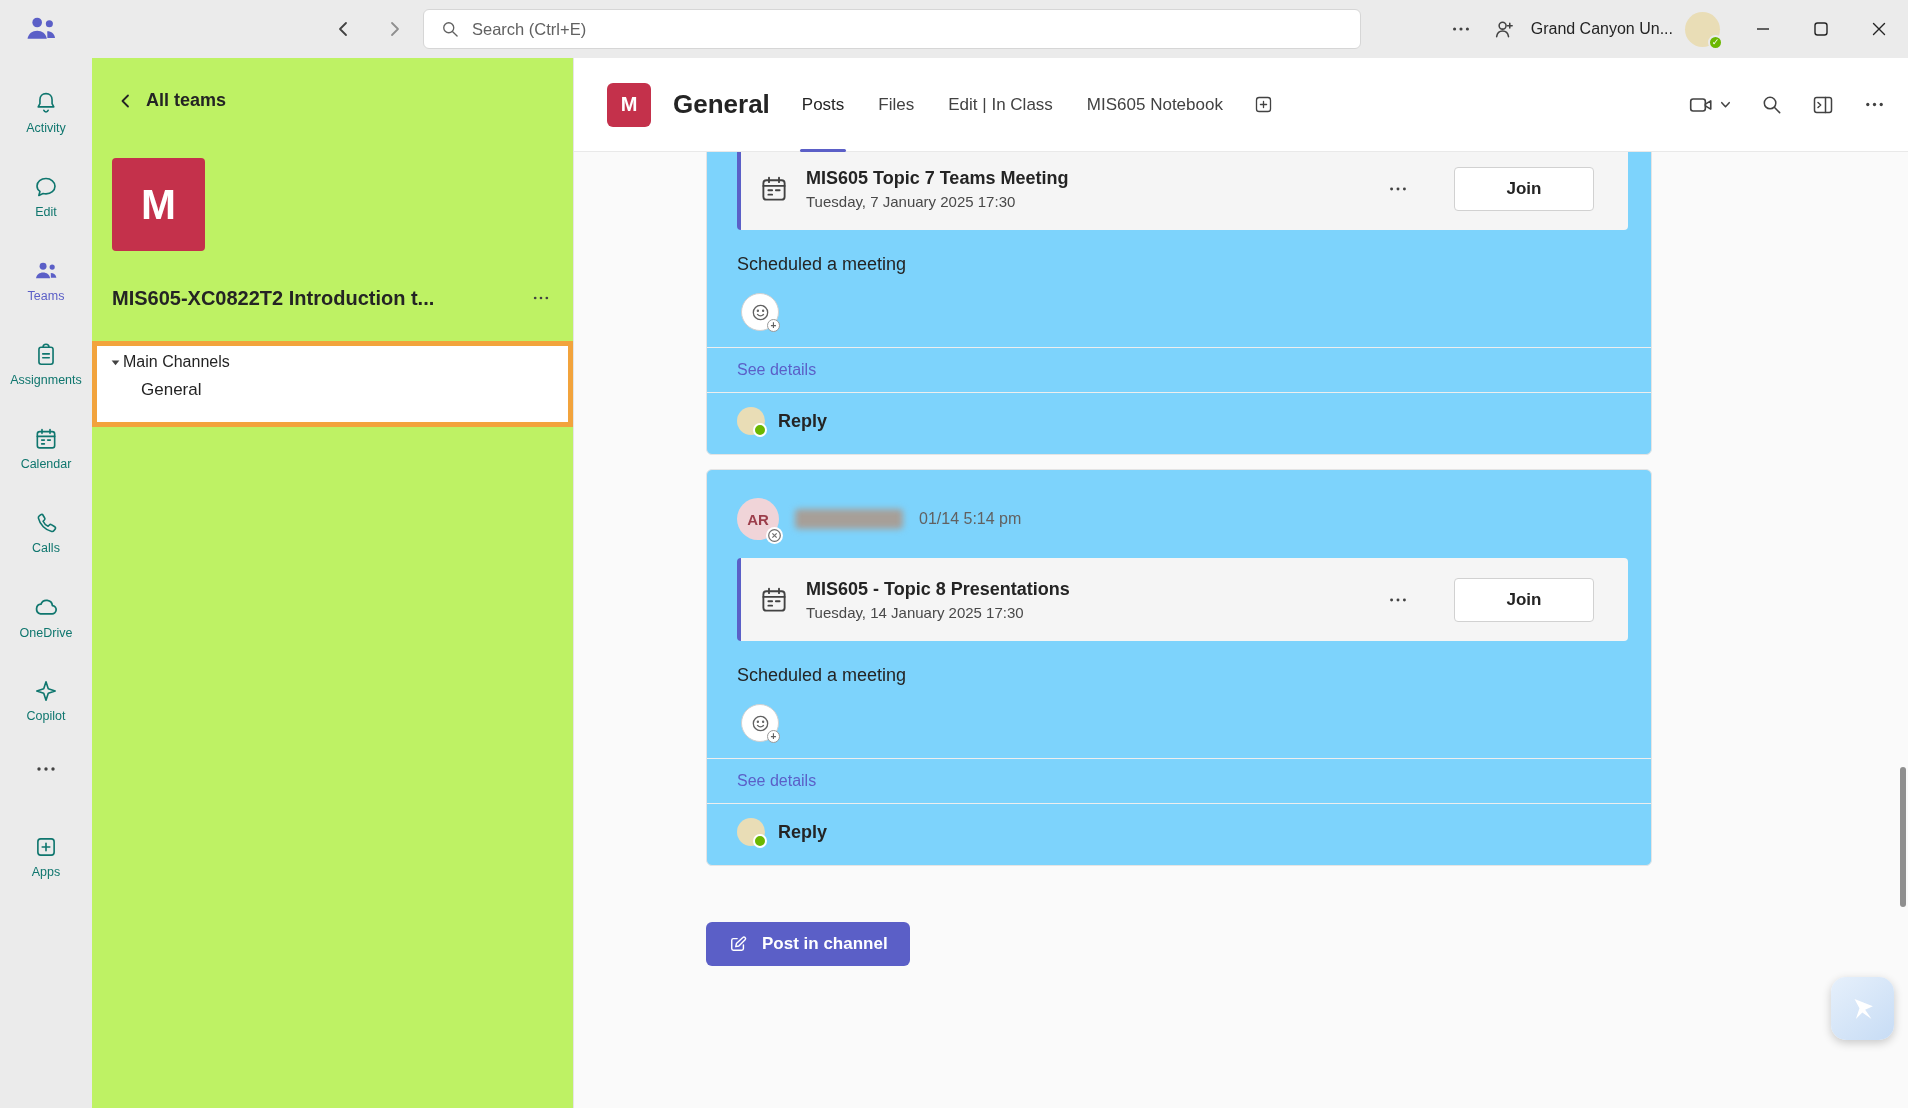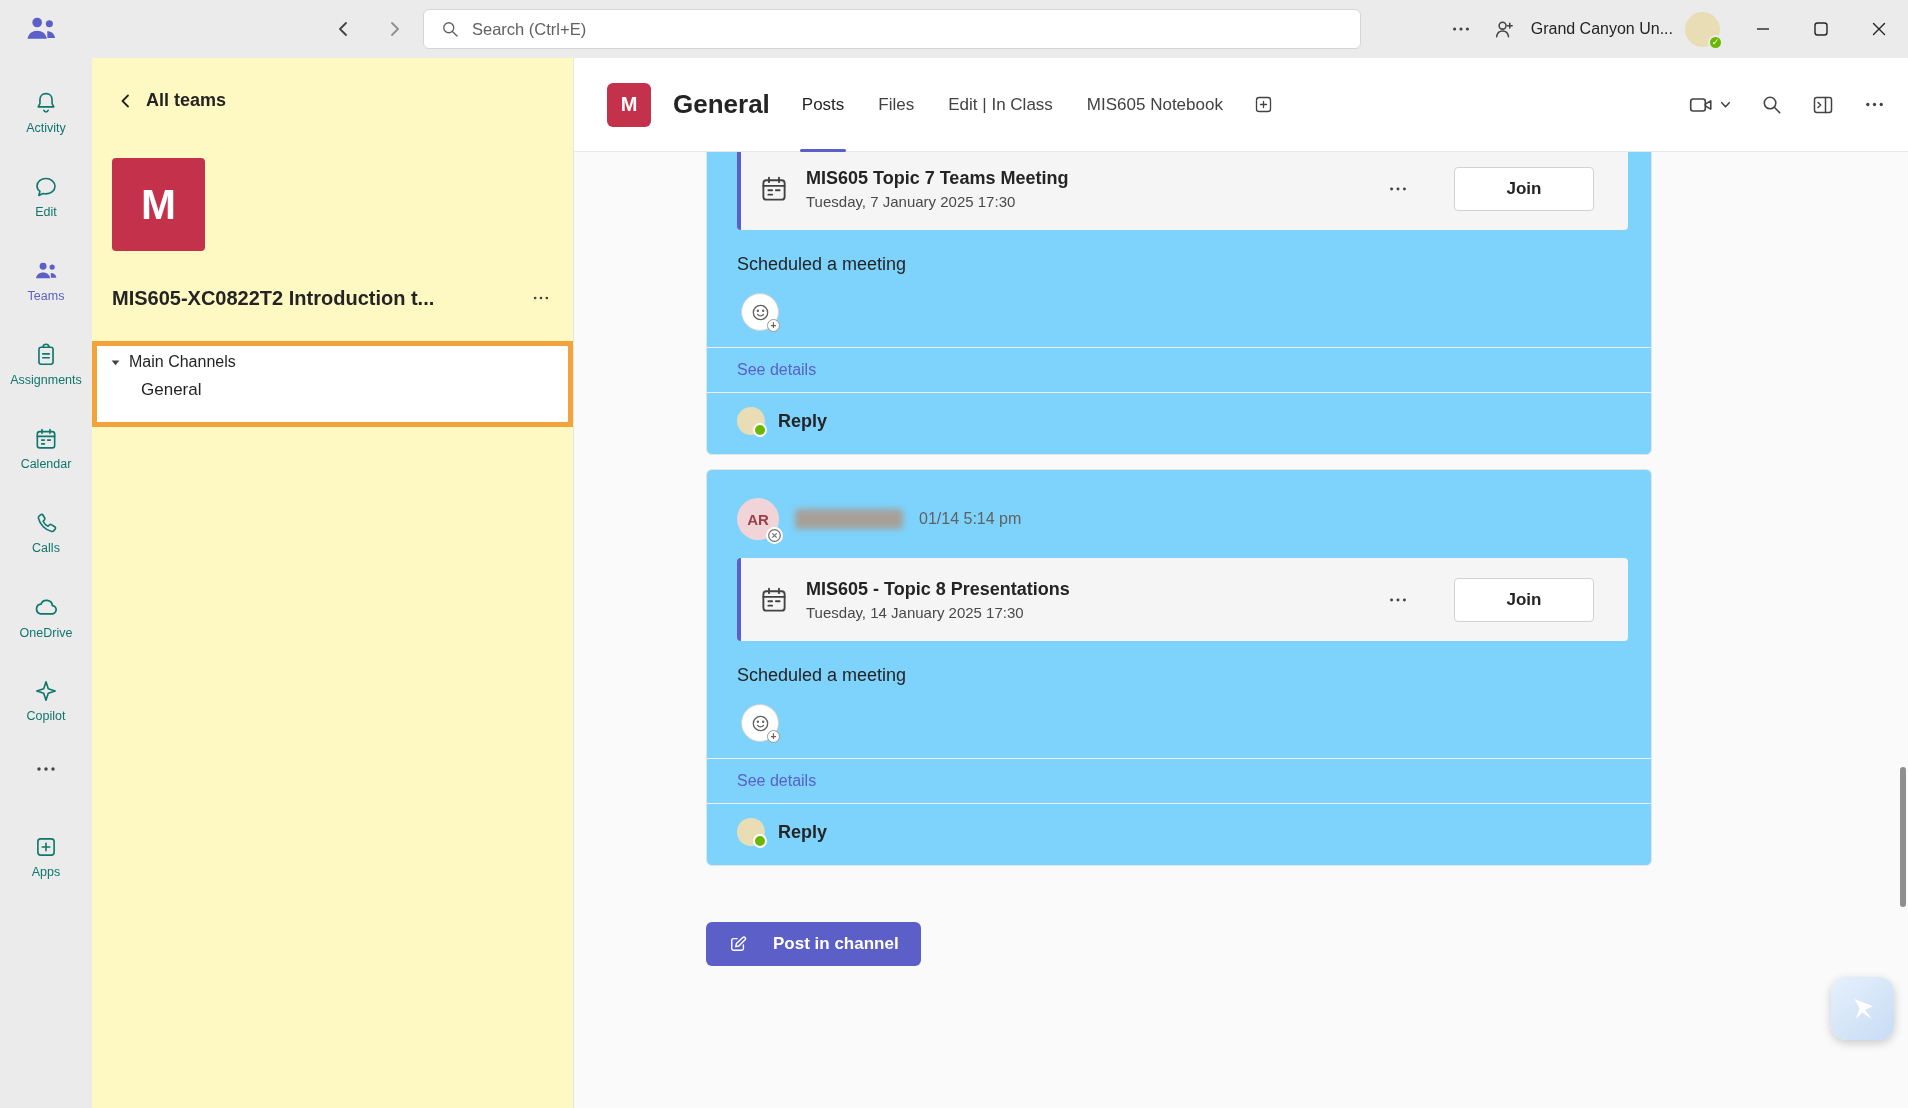--- a/index.html
+++ b/index.html
@@ -28,28 +28,28 @@
 
   
   .rail { position:absolute; top:58px; left:0; bottom:0; width:92px; background:#ebebeb; display:flex; flex-direction:column; align-items:center; padding-top:12px; }
   .rail-item { width:92px; height:84px; display:flex; flex-direction:column; align-items:center; justify-content:center; gap:5px; color:#0f766e; cursor:pointer; }
   .rail-item .rail-label { font-size:12.5px; }
   .rail-item.active { color:#5b5fc7; }
   .rail-more { width:92px; height:54px; display:flex; align-items:center; justify-content:center; color:#424242; cursor:pointer; }
   .rail-apps { margin-top:18px; }
 
   
-  .sidebar { position:absolute; top:58px; left:92px; bottom:0; width:482px; background:#fef9c3; border-right:1px solid #e5e5e5; }
+  .sidebar { position:absolute; top:58px; left:92px; bottom:0; width:482px; background:#bef264; border-right:1px solid #e5e5e5; }
   .all-teams { display:flex; align-items:center; gap:12px; padding:32px 0 0 26px; font-size:18px; font-weight:600; color:#242424; cursor:pointer; }
   .team-avatar { position:absolute; left:20px; top:100px; width:93px; height:93px; border-radius:4px; background:#c4314b; color:#fff; font-size:42px; font-weight:700; display:flex; align-items:center; justify-content:center; cursor:pointer; }
   .team-name-row { position:absolute; left:20px; top:226px; right:18px; display:flex; align-items:center; gap:10px; }
   .team-name { flex:1; font-size:20px; font-weight:700; white-space:nowrap; overflow:hidden; text-overflow:ellipsis; }
   .team-more { color:#424242; background:none; border:none; cursor:pointer; padding:4px; }
   .annotation-box { position:absolute; left:0; top:283px; width:481px; height:86px; border:5px solid #f2a33c; background:#fff; }
-  .section-row { display:flex; align-items:center; gap:8px; padding:7px 0 0 13px; font-size:16px; color:#242424; cursor:pointer; }
+  .section-row { display:flex; align-items:center; gap:2px; padding:7px 0 0 13px; font-size:16px; color:#242424; cursor:pointer; }
   .channel-row { padding:9px 0 0 44px; font-size:17px; color:#242424; cursor:pointer; }
 
   
   .content { position:absolute; top:58px; left:574px; right:0; bottom:0; background:#fafafa; }
   .channel-header { position:absolute; top:0; left:0; right:0; height:94px; background:#fff; border-bottom:1px solid #e9e9e9; display:flex; align-items:center; padding:0 22px 0 33px; z-index:5; }
   .ch-avatar { width:44px; height:44px; border-radius:6px; background:#c4314b; color:#fff; font-size:20px; font-weight:700; display:flex; align-items:center; justify-content:center; flex:none; }
   .ch-title { font-size:26px; font-weight:700; margin-left:22px; white-space:nowrap; }
   .tabs { display:flex; align-items:stretch; gap:34px; margin-left:32px; height:94px; }
   .tab { display:flex; align-items:center; font-size:17px; color:#424242; position:relative; cursor:pointer; white-space:nowrap; }
   .tab.active { color:#242424; font-weight:400; }
@@ -81,21 +81,21 @@
   .scheduled { margin:24px 0 0 30px; font-size:18px; color:#242424; }
   .emoji-btn { position:relative; margin:18px 0 16px 34px; width:38px; height:38px; border-radius:50%; border:1px solid #d1d1d1; background:#fff; display:flex; align-items:center; justify-content:center; color:#616161; cursor:pointer; }
   .emoji-badge { position:absolute; right:-2px; bottom:-2px; width:13px; height:13px; border-radius:50%; background:#fff; border:1px solid #9a9a9a; color:#616161; font-size:10px; line-height:11px; text-align:center; font-weight:bold; }
   .divider { height:1px; background:#eeeeee; }
   .see-details { display:block; padding:13px 0 13px 30px; font-size:16px; color:#5b5fc7; cursor:pointer; background:none; border:none; font-family:inherit; text-align:left; }
   .reply-row { display:flex; align-items:center; gap:13px; padding:14px 0 19px 30px; cursor:pointer; }
   .reply-avatar { position:relative; width:28px; height:28px; border-radius:50%; background:#e9ddb6; flex:none; }
   .reply-avatar::after { content:""; position:absolute; right:-2px; bottom:-2px; width:10px; height:10px; border-radius:50%; background:#6bb700; border:2px solid #fff; }
   .reply-label { font-size:18px; font-weight:700; color:#242424; }
 
-  .post-btn { margin-top:56px; display:inline-flex; align-items:center; gap:25px; height:44px; padding:0 22px; background:#5b5fc7; color:#fff; border:none; border-radius:6px; font-size:17px; font-weight:700; font-family:inherit; cursor:pointer; }
+  .post-btn { margin-top:56px; display:inline-flex; align-items:center; gap:14px; height:44px; padding:0 22px; background:#5b5fc7; color:#fff; border:none; border-radius:6px; font-size:17px; font-weight:700; font-family:inherit; cursor:pointer; }
 
   .scribe { position:absolute; right:14px; bottom:68px; width:63px; height:63px; border-radius:15px; background:linear-gradient(140deg,#e6f0fb,#c7dcf5); box-shadow:0 3px 10px rgba(0,0,0,.2); display:flex; align-items:center; justify-content:center; cursor:pointer; z-index:6; }
   .scrollbar-thumb { position:absolute; right:2px; top:709px; width:6px; height:140px; border-radius:3px; background:#8f8f8f; cursor:pointer; z-index:6; }
 </style>
 </head>
 <body>
 
 <div class="app">
 
   <header class="titlebar">

